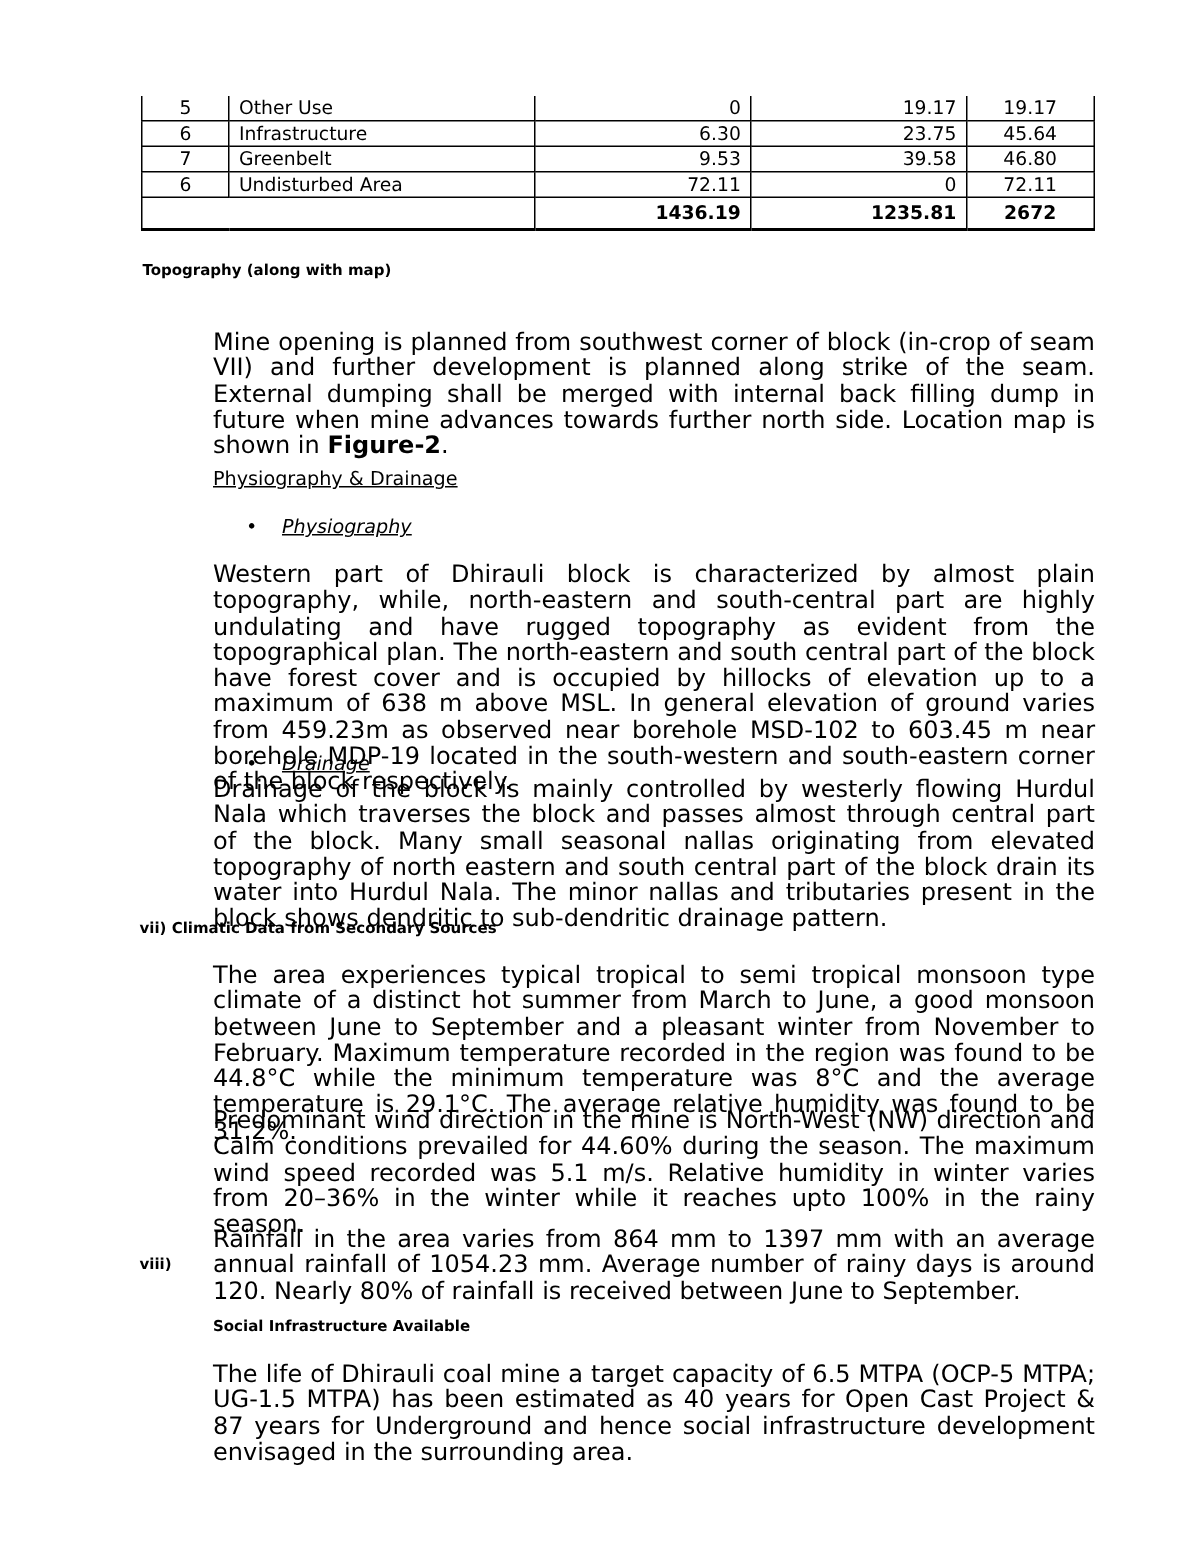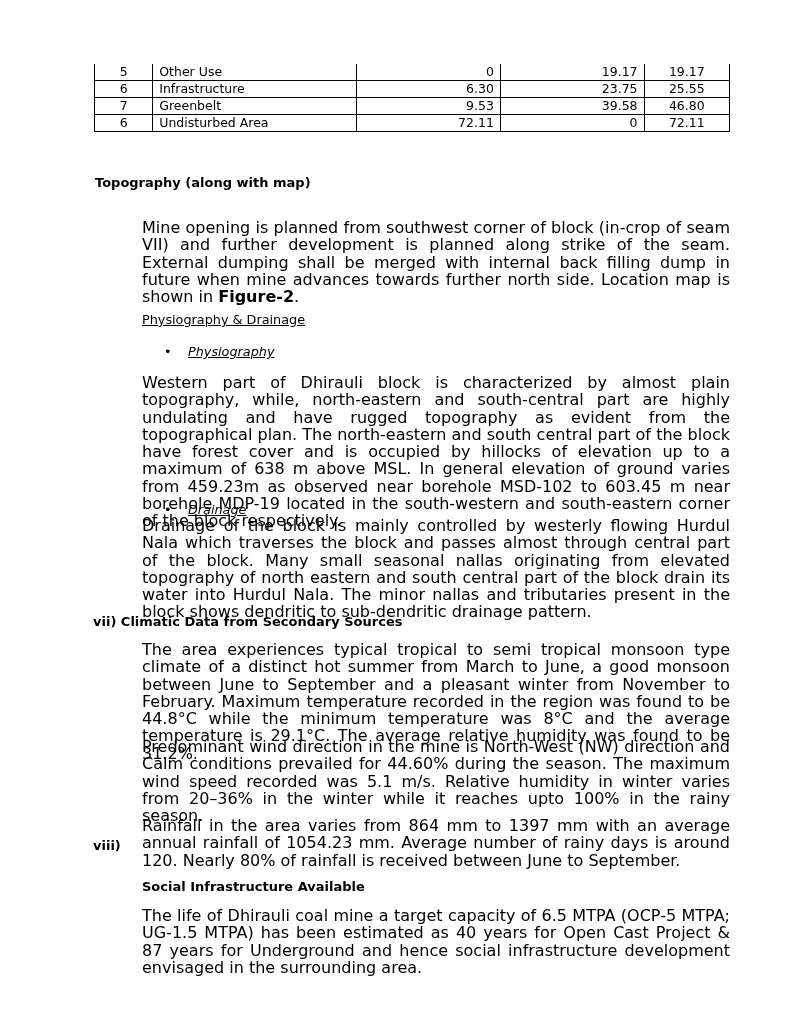--- a/index.html
+++ b/index.html
@@ -15,21 +15,21 @@
   table.land td {
     border: 1.5px solid #000; padding: 0 6px; height: 16px; line-height: 16px;
   }
   table.land tr:first-child td { border-top: none; }
   table.land td.sno { width: 45px; text-align: center; }
   table.land td.name { width: 190px; text-align: left; }
   table.land td.c3 { width: 130px; text-align: right; }
   table.land td.c4 { width: 130px; text-align: right; }
   table.land td.c5 { width: 72px; text-align: center; }
   table.land tr.total td { font-weight: bold; height: 20px; line-height: 20px; border-bottom: 2px solid #000; }
-  .h-bold { font-weight: bold; font-size: 13px; }
+  .h-bold { font-weight: bold; font-size: 10px; }
   .para {
     position: absolute; left: 142px; width: 588px; font-size: 16px;
     line-height: 17.3px; text-align: justify;
   }
   .sub-u { text-decoration: underline; font-size: 12.8px; }
   .bullet-row { position: absolute; left: 164px; font-size: 12.8px; }
   .bullet-row .dot { display: inline-block; width: 24px; }
   .bullet-row .lbl { font-style: italic; text-decoration: underline; }
   b.inline { font-weight: bold; }
 </style>
@@ -43,35 +43,41 @@
     <td class="name">Other Use</td>
     <td class="c3">0</td>
     <td class="c4">19.17</td>
     <td class="c5">19.17</td>
   </tr>
   <tr>
     <td class="sno">6</td>
     <td class="name">Infrastructure</td>
     <td class="c3">6.30</td>
     <td class="c4">23.75</td>
-    <td class="c5">25.55</td>
+    <td class="c5">45.64</td>
   </tr>
   <tr>
     <td class="sno">7</td>
     <td class="name">Greenbelt</td>
     <td class="c3">9.53</td>
     <td class="c4">39.58</td>
     <td class="c5">46.80</td>
   </tr>
   <tr>
     <td class="sno">6</td>
     <td class="name">Undisturbed Area</td>
     <td class="c3">72.11</td>
     <td class="c4">0</td>
     <td class="c5">72.11</td>
+  </tr>
+  <tr class="total">
+    <td colspan="2"></td>
+    <td class="c3">1436.19</td>
+    <td class="c4">1235.81</td>
+    <td class="c5">2672</td>
   </tr>
 </tbody>
   </table>
 
 <div class="abs h-bold" style="left:95px; top:175px;">Topography (along with map)</div>
 
 <div class="para" style="top:219px;"><span>Mine opening is planned from southwest corner of block (in-crop of seam VII) and further development is planned along strike of the seam. External dumping shall be merged with internal back filling dump in future when mine advances towards further north side. Location map is shown in </span><b class="inline">Figure-2</b><span>.</span></div>
 
 <div class="abs sub-u" style="left:142px; top:312px;">Physiography &amp; Drainage</div>
 

